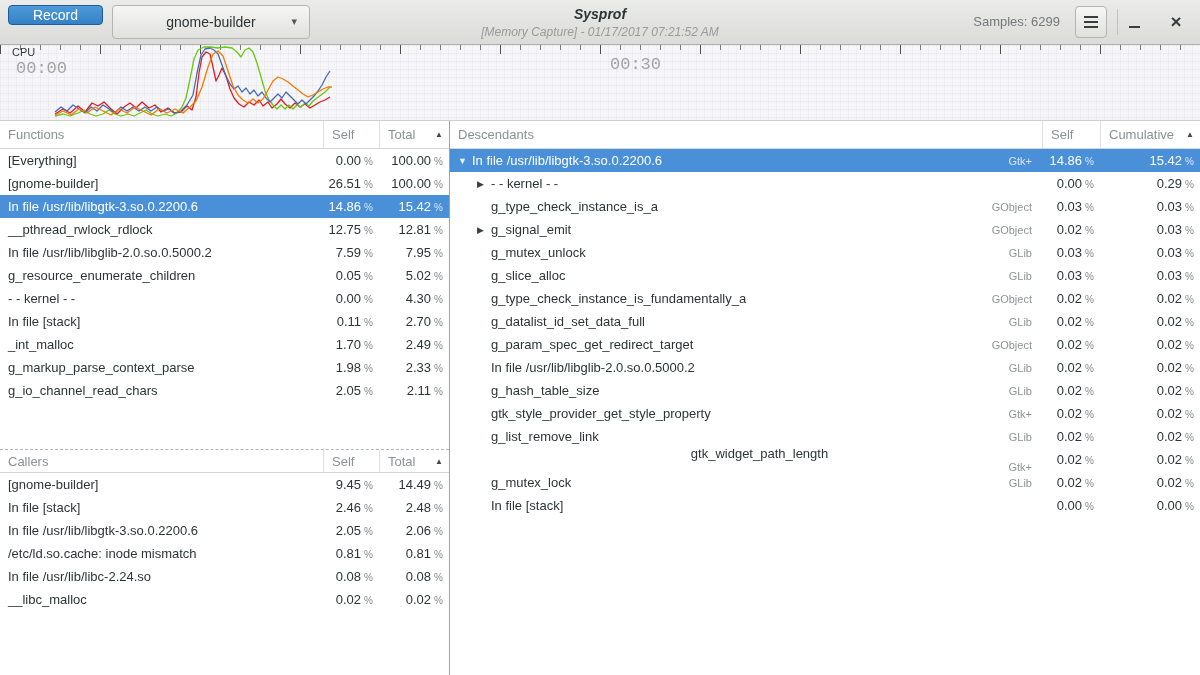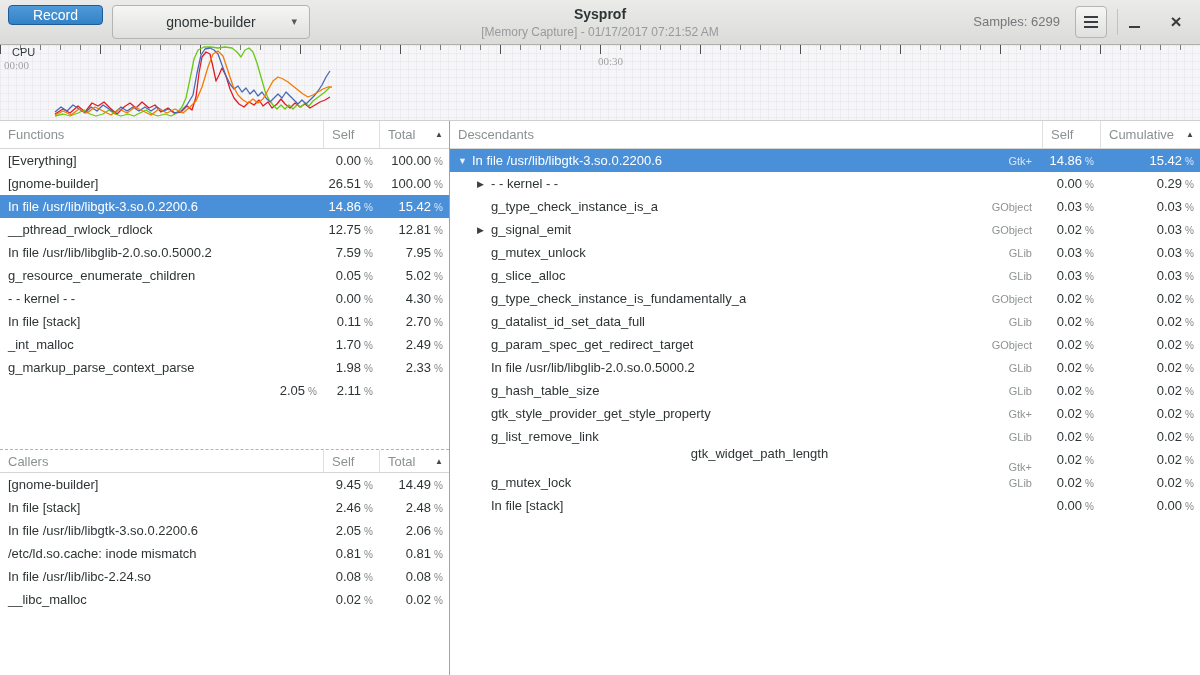--- a/index.html
+++ b/index.html
@@ -12,21 +12,21 @@
     border-bottom:1px solid #b0b0ad; }
   .btn { border-radius:4px; border:1px solid #b4b4b1;
     background:linear-gradient(to bottom,#f6f6f5,#e0e0de);
     display:flex; align-items:center; justify-content:center;
     font-size:14px; color:#2e3436; cursor:default; }
   .record-btn { position:absolute; left:8px; top:5px; width:95px; height:20px;
     background:linear-gradient(to bottom,#4f9ad9,#3381c6);
     border:1px solid #1e5c99; color:#ffffff; }
   .proc-btn { position:absolute; left:112px; top:5px; width:198px; height:34px; }
   .proc-btn .caret { position:absolute; right:12px; top:9px; font-size:11px; color:#56595c; }
-  .title-wrap { position:absolute; left:0; right:0; top:6px; text-align:center; pointer-events:none; }
+  .title-wrap { position:absolute; left:0; right:0; top:6px; text-align:center; pointer-events:none;font-style:italic; }
   .title { font-size:14px; font-weight:bold; color:#2e3436; }
   .subtitle { font-size:12px; color:#989a9c; margin-top:3px; }
   .samples { position:absolute; right:140px; top:14px; font-size:13px; color:#75787a; }
   .menu-btn { position:absolute; right:93px; top:6px; width:32px; height:32px;
     flex-direction:column; gap:3px; }
   .menu-btn i { display:block; width:14px; height:2px; background:#3a3e41; }
   .tb-sep { position:absolute; right:82px; top:9px; bottom:9px; width:1px; background:#c2c2bf; }
   .min-btn { position:absolute; right:52px; top:8px; width:28px; height:28px;
     display:flex; align-items:flex-end; justify-content:center; padding-bottom:8px; }
   .min-btn i { display:block; width:11px; height:2px; background:#3a3e41; }
@@ -37,22 +37,22 @@
   
   .graph { position:relative; height:75px; background:#f6f6f8;
     background-image:
       repeating-linear-gradient(to right, rgba(90,90,120,0.06) 0 1px, transparent 1px 8px),
       repeating-linear-gradient(to bottom, rgba(90,90,120,0.06) 0 1px, transparent 1px 8px); }
   .ticks-minor { position:absolute; top:0; left:0; right:0; height:5px;
     background:repeating-linear-gradient(90deg,#7a7a7a 0 1px, transparent 1px 20px); }
   .ticks-major { position:absolute; top:0; left:0; right:0; height:9px;
     background:repeating-linear-gradient(90deg,#4f4f4f 0 1px, transparent 1px 100px); }
   .cpu-label { position:absolute; left:12px; top:1px; font-size:11px; color:#32373a; }
-  .time-label { position:absolute; font-size:11px; color:#a2a2a4;
-    font-family:Liberation Serif, serif; }
+  .time-label { position:absolute; font-size:17px; color:#a2a2a4;
+    font-family:Liberation Mono, monospace;margin-left:12px; }
   .t0 { left:4px; top:14px; }
   .t30 { left:598px; top:10px; }
   .graph svg { position:absolute; inset:0; width:100%; height:100%; }
 
   
   .main { display:flex; height:555px; border-top:1px solid #cfcfcd; background:#fff; }
   .pane-left { width:449px; }
   .v-divider { width:1px; background:#a2a2a2; }
   .pane-right { width:750px; }
 
@@ -192,20 +192,23 @@
           <div class="cell num"><span>2.49</span><span class="pct">%</span></div>
         </div>
         <div class="trow left-cols">
           <div class="cell name">
             <span>g_markup_parse_context_parse</span>
           </div>
           <div class="cell num"><span>1.98</span><span class="pct">%</span></div>
           <div class="cell num"><span>2.33</span><span class="pct">%</span></div>
         </div>
         <div class="trow left-cols">
+          <div class="cell name">
+            <span>g_io_channel_read_chars</span>
+          </div>
           <div class="cell num"><span>2.05</span><span class="pct">%</span></div>
           <div class="cell num"><span>2.11</span><span class="pct">%</span></div>
         </div>
       </div>
 
     <div class="thead left-cols callers-head">
       <div class="hcell">Callers</div>
       <div class="hcell">Self</div>
       <div class="hcell">
         <span>Total</span>

